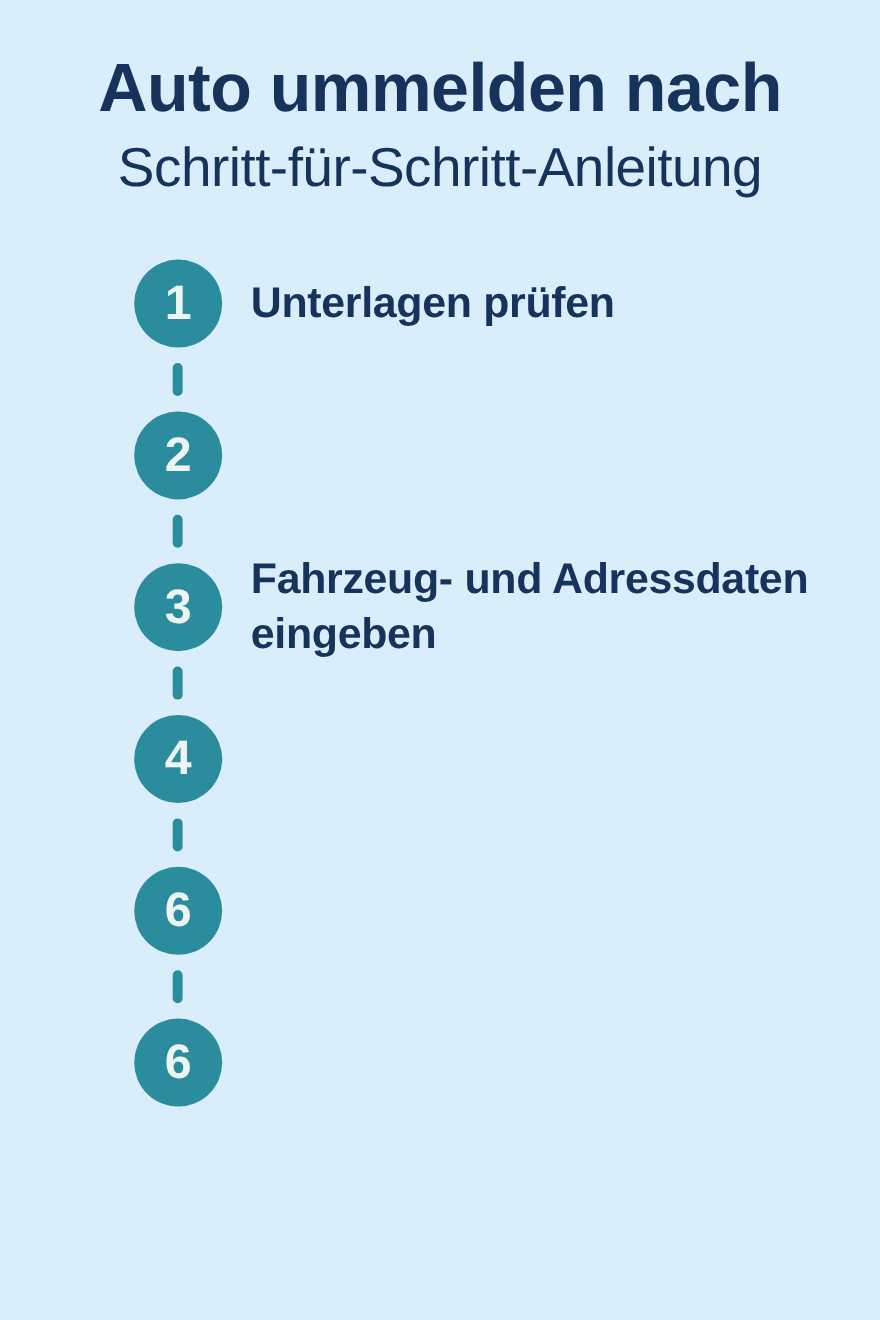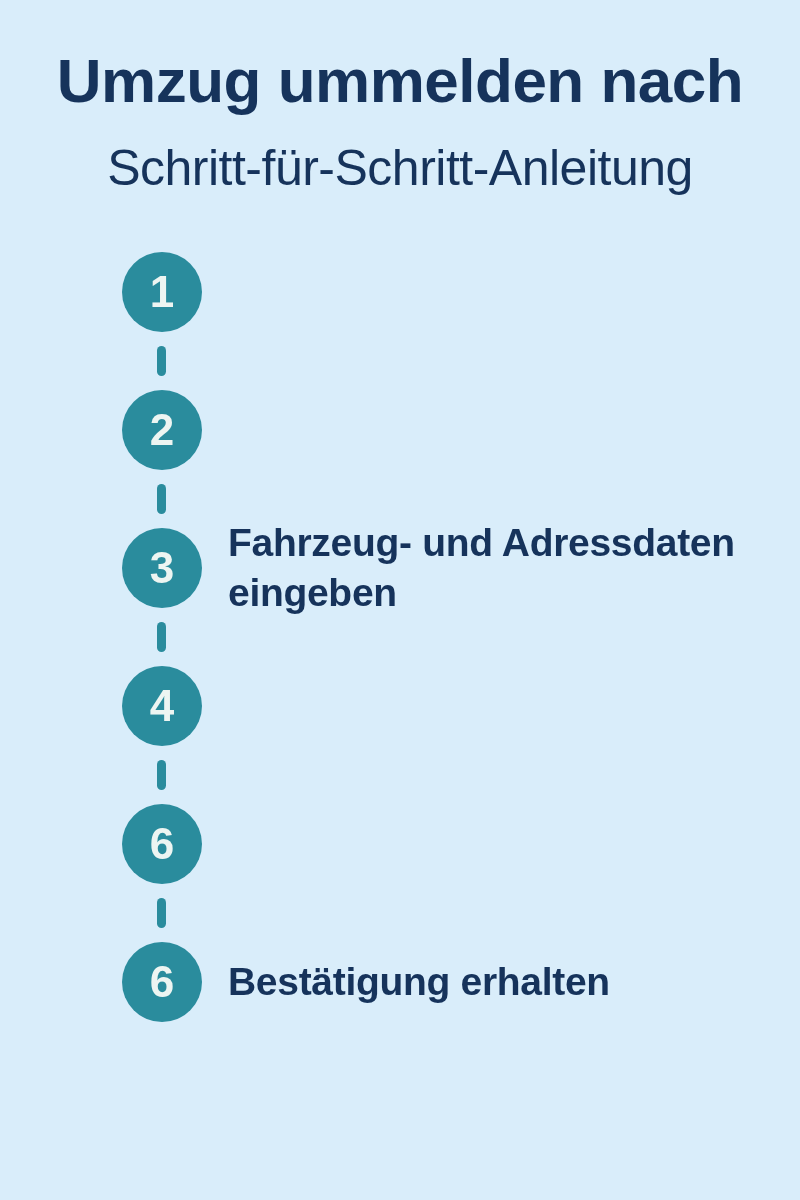--- a/index.html
+++ b/index.html
@@ -30,21 +30,21 @@
     font-size:62px;
     font-weight:700;
     line-height:1.07;
     letter-spacing:-0.5px;
   }
   .subtitle{
     color:var(--heading-text);
     font-size:50px;
     font-weight:500;
     line-height:1.2;
-    margin-top:24px;
+    margin-top:8px;
     letter-spacing:-0.5px;
   }
   .steps{
     margin-top:54px;
     padding-left:122px;
     display:flex;
     flex-direction:column;
   }
   .step-row{
     display:flex;
@@ -88,30 +88,31 @@
     background:var(--accent-teal);
     margin-left:35px;
   }
 </style>
 </head>
 <body>
 
 <div class="poster">
 
   <div class="header">
-    <h1 class="title"><span>Umzug ummelden nach</span><br></h1>
+    <h1 class="title"><span>Auto ummelden nach</span><br></h1>
     <div class="subtitle">Schritt-für-Schritt-Anleitung</div>
   </div>
 
   <div class="steps">
 
     <div class="step-row">
       <div class="step-circle">
         <span class="step-number">1</span>
       </div>
+      <div class="step-label">Unterlagen prüfen</div>
     </div>
 
     <div class="connector">
       <div class="dash"></div>
     </div>
 
     <div class="step-row">
       <div class="step-circle">
         <span class="step-number">2</span>
       </div>
@@ -149,17 +150,16 @@
     </div>
 
     <div class="connector">
       <div class="dash"></div>
     </div>
 
     <div class="step-row">
       <div class="step-circle">
         <span class="step-number">6</span>
       </div>
-      <div class="step-label">Bestätigung erhalten</div>
     </div>
 
   </div>
 </div>
 
 </body></html>

